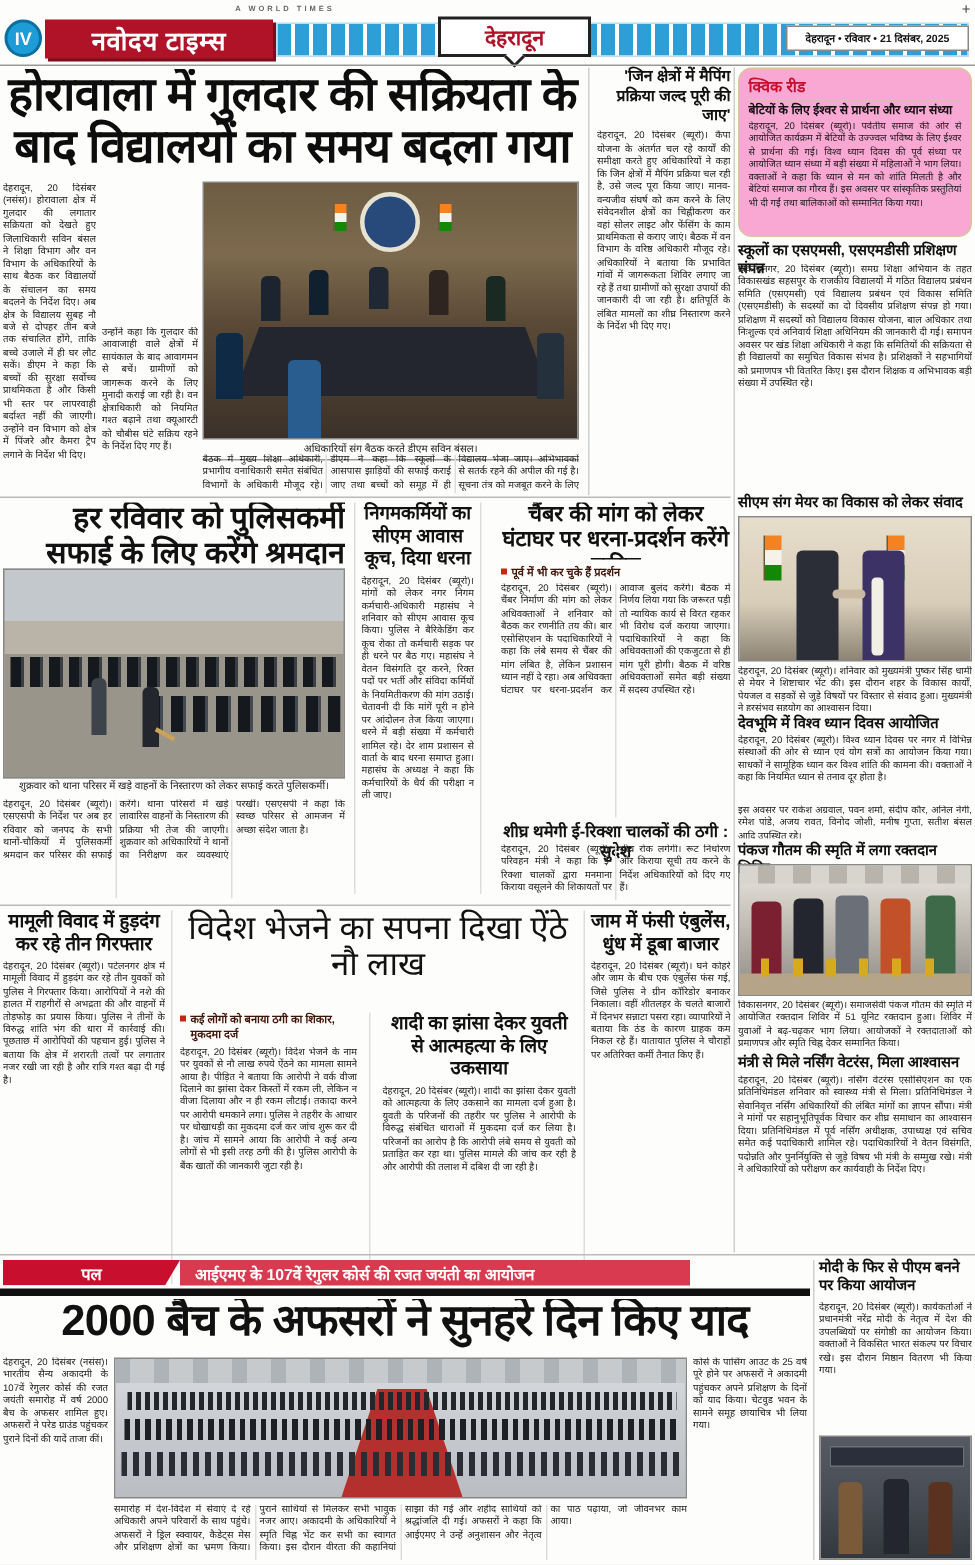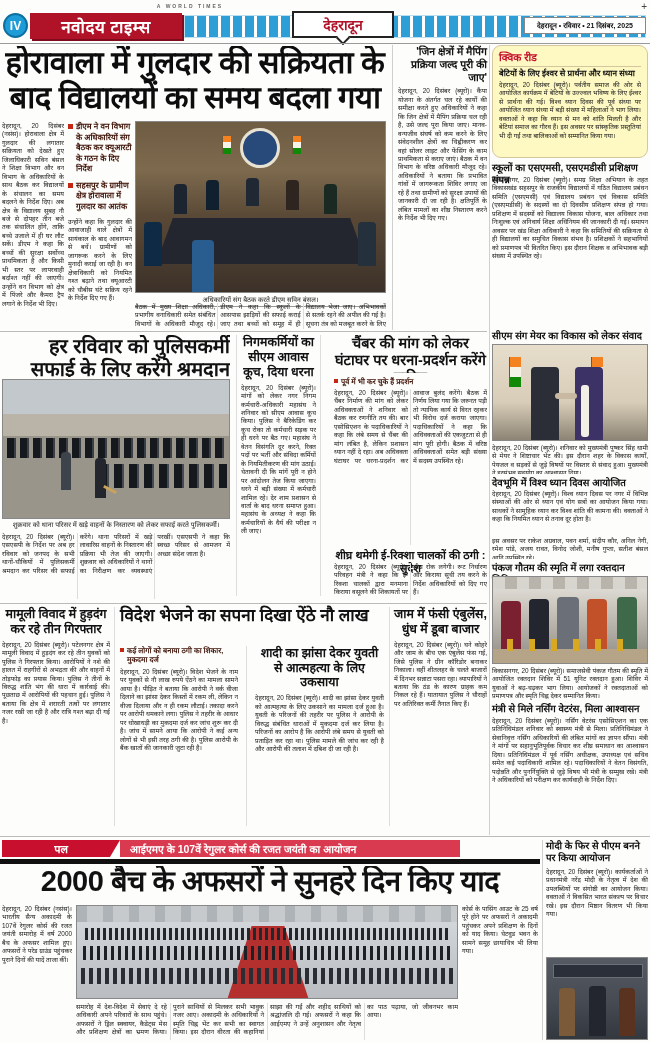--- a/index.html
+++ b/index.html
@@ -24,28 +24,28 @@
   .date-box{background:#fff;border:1px solid #888;display:flex;align-items:center;justify-content:center;font-size:7px;font-weight:700}
   .plus{font-size:10px;color:#444}
   
   .h-lead{font-size:31px;font-weight:800;line-height:1.12;text-align:center;letter-spacing:-.5px;color:#0d0d0d}
   .h-side{font-size:10.5px;font-weight:700;line-height:1.25;text-align:right}
   .h-rail{font-size:9.8px;font-weight:800;line-height:1.2}
   .h-m-lg{font-size:20px;font-weight:800;line-height:1.16;text-align:right}
   .h-m-md{font-size:14.5px;font-weight:800;line-height:1.18;text-align:center}
   .h-m-sm{font-size:12.4px;font-weight:800;line-height:1.2;text-align:center}
   .h-m-xs{font-size:11px;font-weight:800;line-height:1.2;text-align:center}
-  .h-m-xl{font-size:17px;font-weight:700;line-height:1.1;text-align:left}
+  .h-m-xl{font-size:22px;font-weight:400;line-height:1.1;text-align:center}
   .h-bottom{font-size:29px;font-weight:700;line-height:1.1;text-align:center;letter-spacing:-.5px}
   .bullet{display:flex;gap:3px;font-size:8px;font-weight:700;color:#40150a;line-height:1.32;margin-bottom:6px}
   .bullet .sq{flex:0 0 auto;width:5px;height:5px;background:#c42812;margin-top:2px}
   .bullet-inline{display:flex;gap:3px;font-size:7.4px;font-weight:700;color:#40150a;line-height:1.3}
   .bullet-inline .sq{flex:0 0 auto;width:4px;height:4px;background:#c42812;margin-top:2px}
   
-  .quick{background:#fef9c3;border:1px solid #d6c69b;border-radius:9px;padding:4px 6px;overflow:hidden}
+  .quick{background:#f9a8d4;border:1px solid #d6c69b;border-radius:9px;padding:4px 6px;overflow:hidden}
   .quick-title{color:#c8102e;font-size:10.5px;font-weight:800;margin-bottom:2px}
   .quick-head{font-size:8.2px;font-weight:700;line-height:1.2;margin-bottom:2px;border-top:1px solid #d6c69b;padding-top:2px}
   
   .kicker-label{background:#c8102e;color:#fff;font-size:11px;font-weight:800;display:flex;align-items:center;justify-content:center;clip-path:polygon(0 0,100% 0,calc(100% - 10px) 100%,0 100%)}
   .kicker-strip{background:#d93a50;color:#fff;font-size:10.5px;font-weight:700;display:flex;align-items:center;padding-left:10px}
   .blackbar{background:#101010}
   
   .flag{width:9px;height:18px;background:linear-gradient(180deg,#f58220 0 33%,#f5f2ea 33% 66%,#128807 66% 100%);border-left:1px solid #6a5a3a}
   .person{border-radius:4px 4px 0 0}
 </style>
@@ -61,30 +61,20 @@
   <div class="abs logo-box" style="left:30px;top:13px;width:152px;height:26px">नवोदय टाइम्स</div>
   <div class="abs edition-box" style="left:292px;top:11px;width:102px;height:27px">देहरादून</div>
   <div class="abs notch" style="left:338px;top:33px"></div>
   <div class="abs date-box" style="left:524px;top:17px;width:122px;height:17px">देहरादून • रविवार • 21 दिसंबर, 2025</div>
   <div class="abs rule-h" style="left:0;top:43px;width:650px"></div>
 
   <div class="abs h-lead" style="left:2px;top:46px;width:386px;height:72px;overflow:hidden">होरावाला में गुलदार की सक्रियता के बाद विद्यालयों का समय बदला गया</div>
 
   <div class="abs body-txt" style="left:2px;top:122px;width:62px;height:207px">देहरादून, 20 दिसंबर (नसंस)। होरावाला क्षेत्र में गुलदार की लगातार सक्रियता को देखते हुए जिलाधिकारी सविन बंसल ने शिक्षा विभाग और वन विभाग के अधिकारियों के साथ बैठक कर विद्यालयों के संचालन का समय बदलने के निर्देश दिए। अब क्षेत्र के विद्यालय सुबह नौ बजे से दोपहर तीन बजे तक संचालित होंगे, ताकि बच्चे उजाले में ही घर लौट सकें। डीएम ने कहा कि बच्चों की सुरक्षा सर्वोच्च प्राथमिकता है और किसी भी स्तर पर लापरवाही बर्दाश्त नहीं की जाएगी। उन्होंने वन विभाग को क्षेत्र में पिंजरे और कैमरा ट्रैप लगाने के निर्देश भी दिए।</div>
 
-  <div class="abs" style="left:68px;top:122px;width:64px">
-    <div class="bullet">
-        <span class="sq"></span>
-        <span>डीएम ने वन विभाग के अधिकारियों संग बैठक कर क्यूआरटी के गठन के दिए निर्देश</span>
-      </div>
-    <div class="bullet">
-        <span class="sq"></span>
-        <span>सहसपुर के ग्रामीण क्षेत्र होरावाला में गुलदार का आतंक</span>
-      </div>
-  </div>
   <div class="abs body-txt" style="left:68px;top:218px;width:64px;height:111px">उन्होंने कहा कि गुलदार की आवाजाही वाले क्षेत्रों में सायंकाल के बाद आवागमन से बचें। ग्रामीणों को जागरूक करने के लिए मुनादी कराई जा रही है। वन क्षेत्राधिकारी को नियमित गश्त बढ़ाने तथा क्यूआरटी को चौबीस घंटे सक्रिय रहने के निर्देश दिए गए हैं।</div>
 
   <div class="photo" style="left:135px;top:121px;width:251px;height:172px;background:linear-gradient(180deg,#6e5c43 0%,#7d6a4e 28%,#5a4936 55%,#3c3129 100%)">
     <div class="abs" style="left:104px;top:6px;width:40px;height:40px;border-radius:50%;background:#274a7a;border:3px solid #e8e2d2"></div>
     <div class="abs flag" style="left:86px;top:14px"></div>
     <div class="abs flag" style="left:156px;top:14px"></div>
     <div class="abs" style="left:20px;top:96px;width:211px;height:46px;background:#23262e;clip-path:polygon(8% 0,92% 0,100% 100%,0 100%)"></div>
     <div class="abs person" style="left:38px;top:62px;width:13px;height:30px;background:#1c2430"></div>
     <div class="abs person" style="left:70px;top:58px;width:13px;height:30px;background:#11202e"></div>
     <div class="abs person" style="left:110px;top:56px;width:13px;height:28px;background:#202833"></div>

